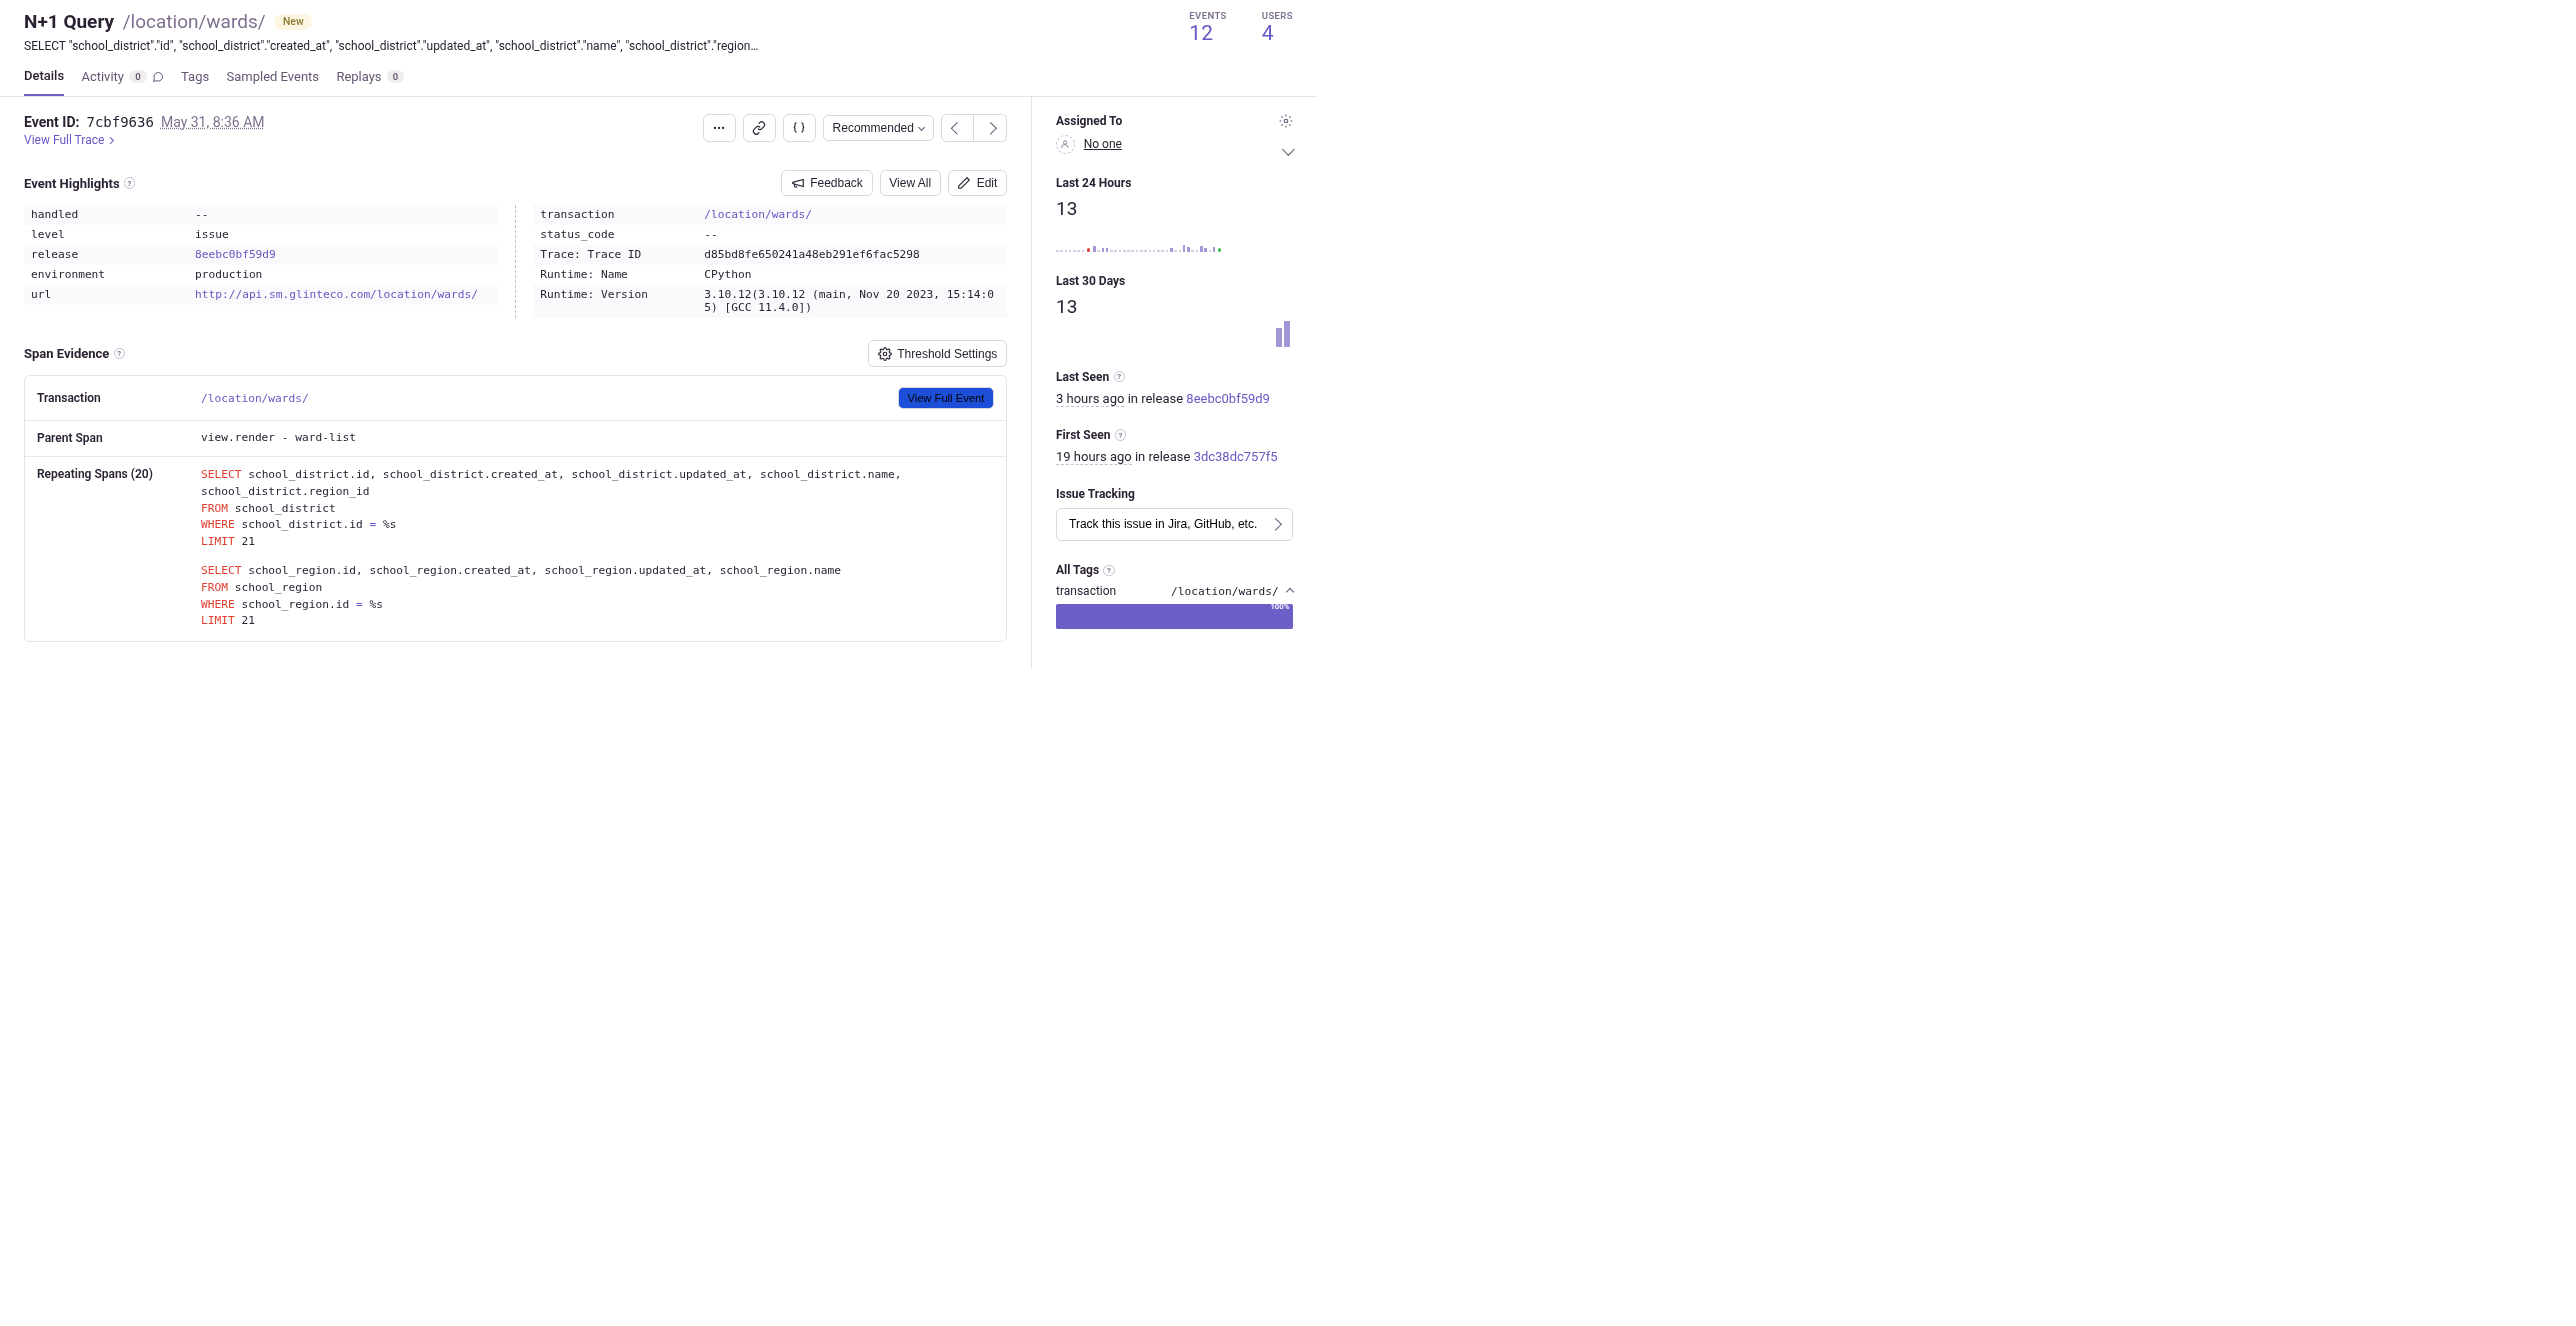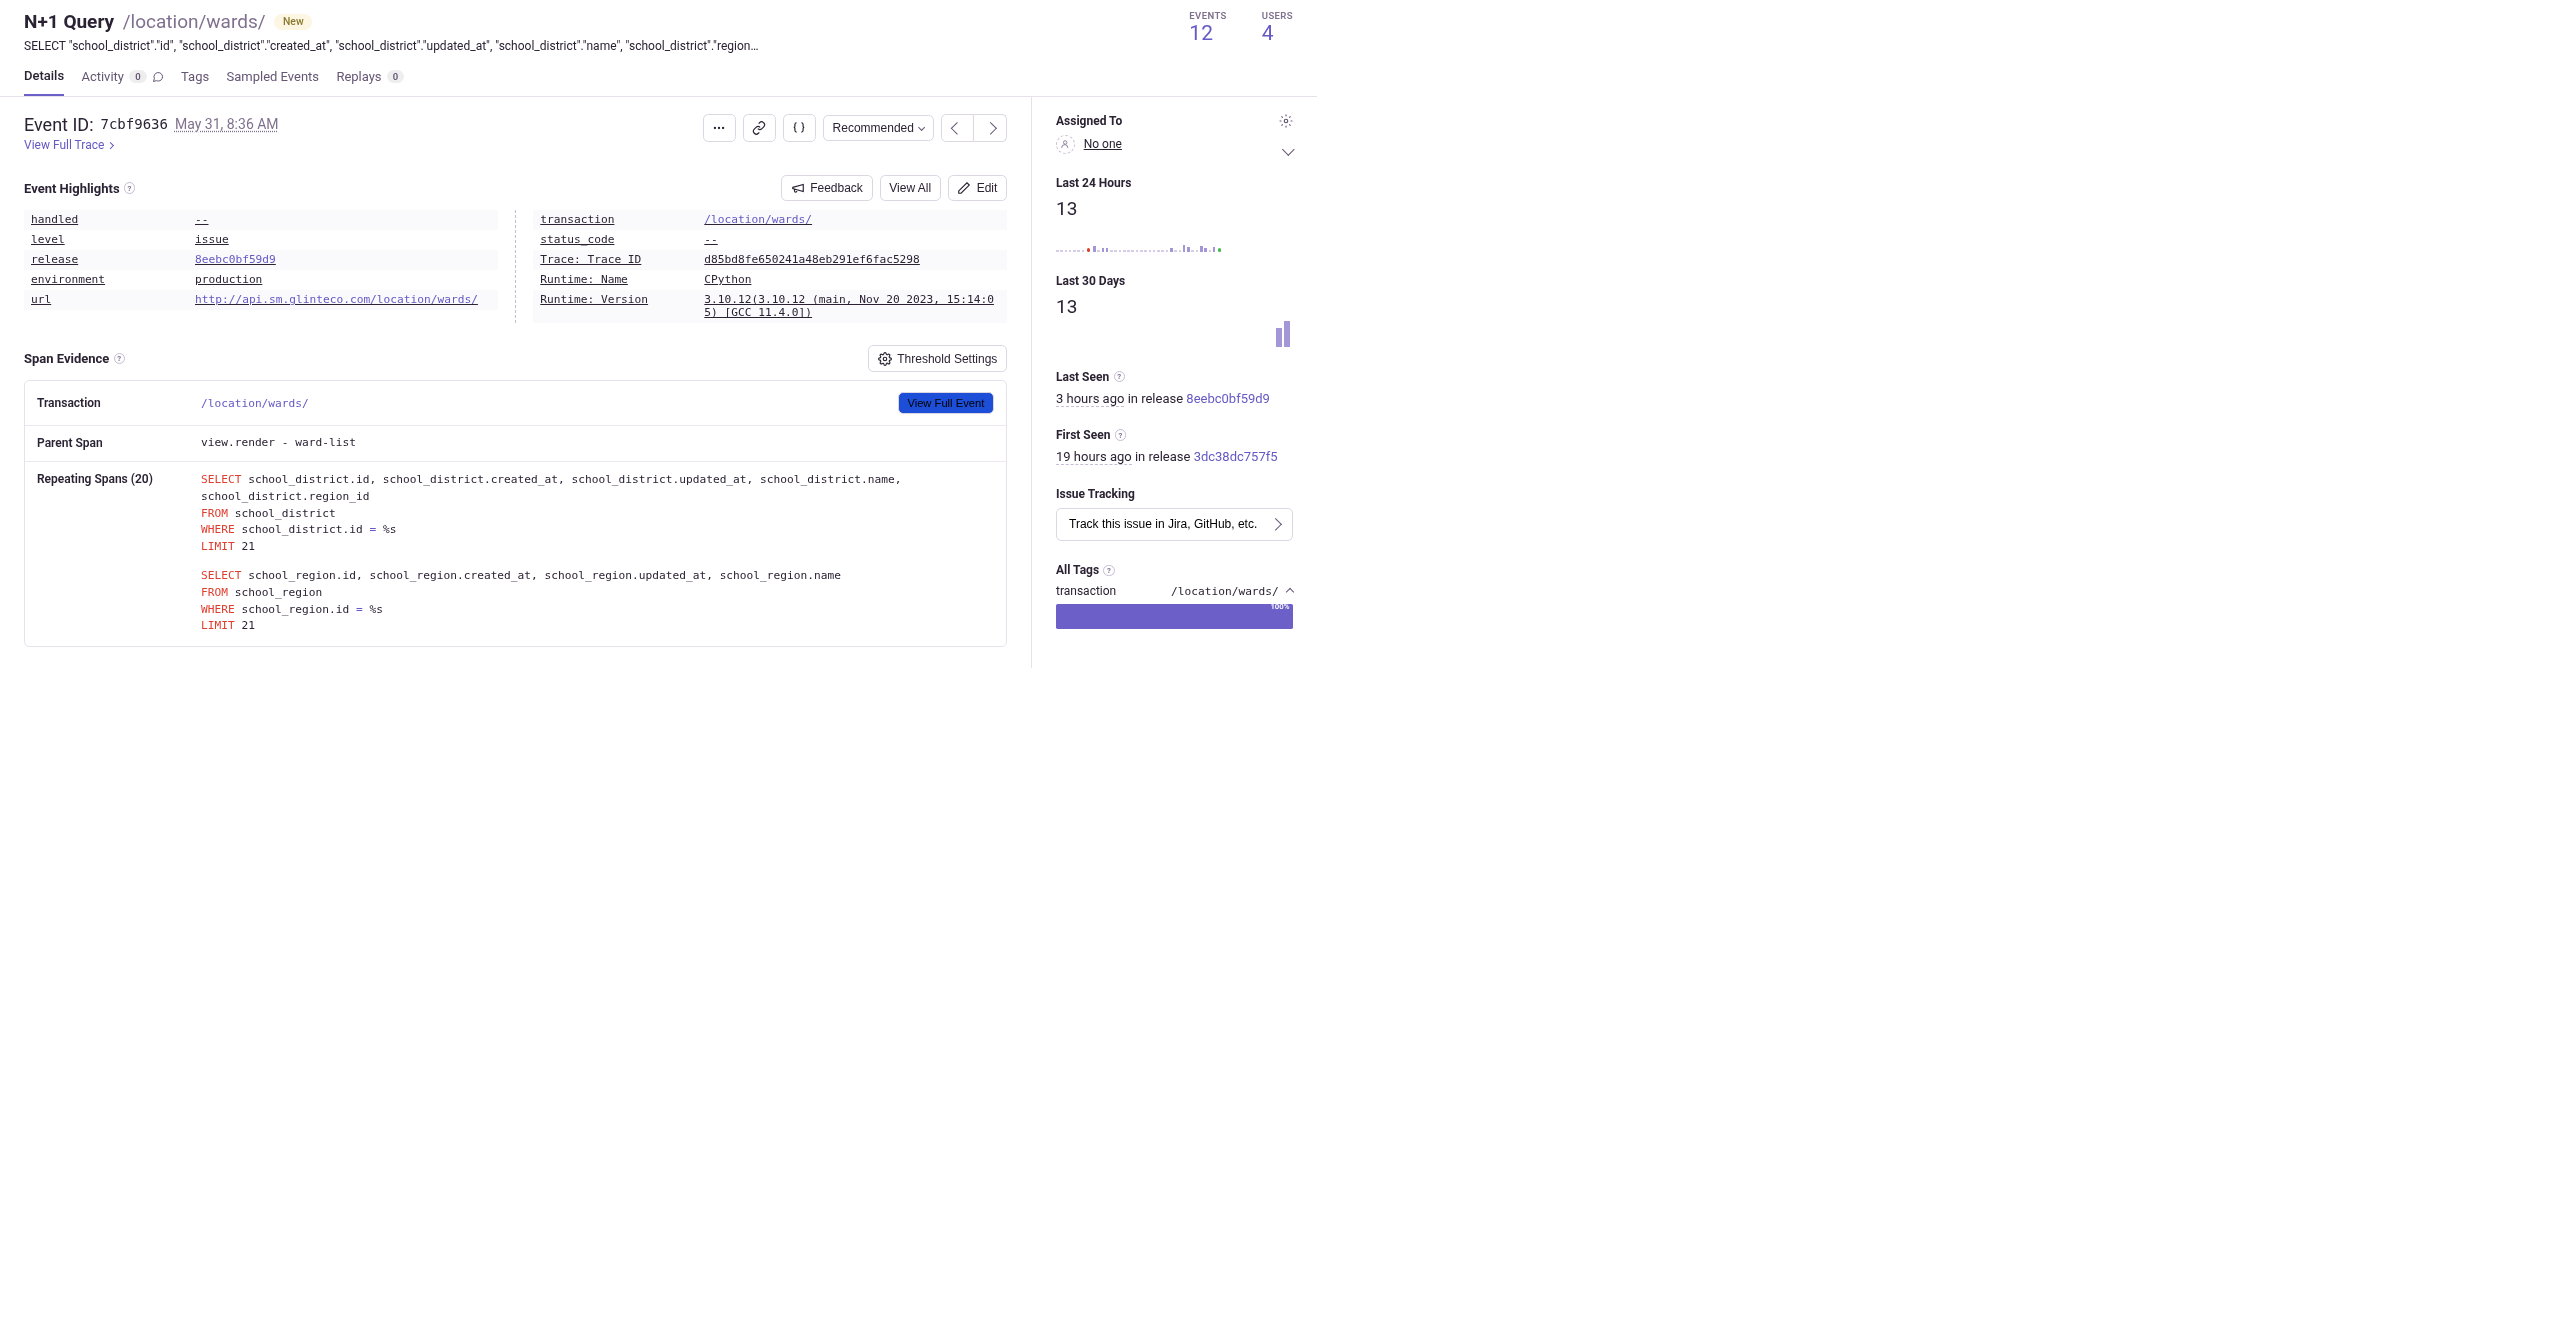--- a/index.html
+++ b/index.html
@@ -50,21 +50,21 @@
 .bubble-icon { width: 12px; height: 12px; }
 
 .body { display: flex; }
 .main-col { flex: 1; padding: 17.3px 24px; border-right: 0.9px solid #e7e1ec; min-width: 0; }
 .side-col { width: 285px; padding: 17.3px 24px; }
 
 .event-hdr {
   display: flex; justify-content: space-between; align-items: flex-start;
 }
 .event-id-row { display: flex; align-items: center; gap: 7px; }
-.event-id-label { font-weight: 400; font-size: 18px; }
+.event-id-label { font-weight: 700; font-size: 14px; }
 .event-id-val { font-family: ui-monospace, Menlo, monospace; font-size: 14px; color: #2b2233; }
 .event-time { color: #80708f; font-size: 14px; text-decoration: underline dotted; }
 .view-full-trace {
   color: #6559c5; font-size: 12px; margin-top: 3.5px;
   display: inline-flex; align-items: center; gap: 3.5px; cursor: pointer;
 }
 .toolbar { display: flex; gap: 7px; align-items: center; }
 .btn {
   border: 0.9px solid #dcd6e2; background: #fff; border-radius: 5.2px;
   padding: 5.2px 8.7px; font-size: 12px; color: #2b2233; cursor: pointer;
@@ -80,21 +80,21 @@
   margin-top: 22.5px; margin-bottom: 8.7px;
 }
 .section-title { font-weight: 700; font-size: 13px; display: flex; align-items: center; gap: 4.3px; }
 .help-circle {
   width: 11.2px; height: 11.2px; border: 0.9px solid #c6bdd3; border-radius: 50%;
   font-size: 7.8px; color: #80708f; display: inline-flex;
   align-items: center; justify-content: center;
 }
 
 .highlights {
-  display: flex; gap: 17.3px; text-decoration: underline;
+  display: flex; gap: 17.3px;
 }
 .hl-col { flex: 1; }
 .hl-row { display: flex; }
 .hl-row:nth-child(odd) { background: #faf9fb; }
 .hl-key {
   font-family: ui-monospace, Menlo, monospace; font-size: 11.2px;
   color: #2b2233; padding: 3.5px 7px; width: 164px;
 }
 .hl-val {
   font-family: ui-monospace, Menlo, monospace; font-size: 11.2px;

